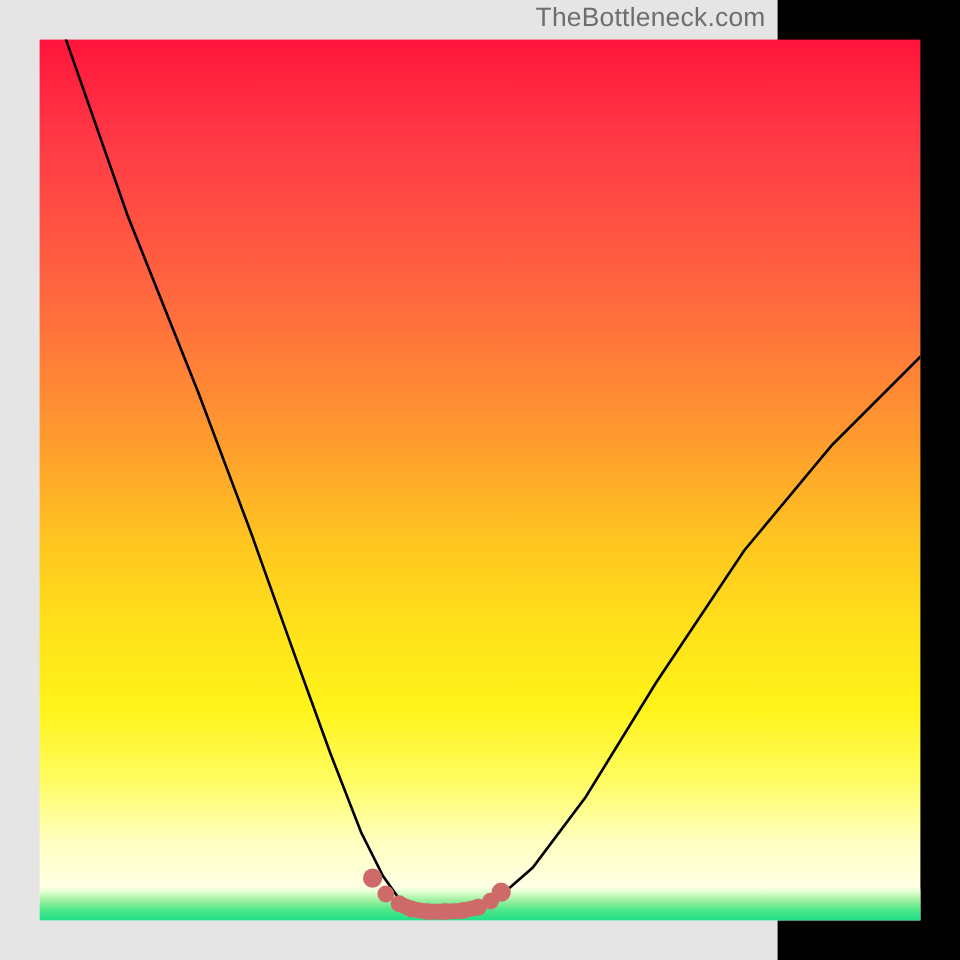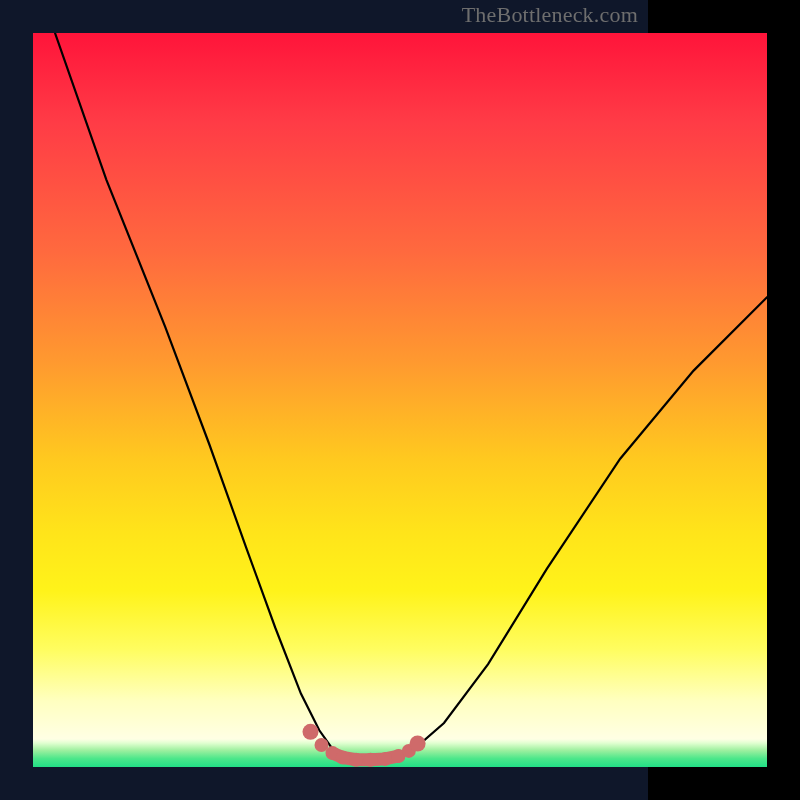--- a/index.html
+++ b/index.html
@@ -10,22 +10,21 @@
     background: #000;
     overflow: hidden;
     font-family: Arial, Helvetica, sans-serif;
   }
   .frame {
     position: absolute;
     left: 0;
     top: 0;
     width: 648px;
     height: 800px;
-    background: #0f172a;
-    font-family: Liberation Serif, serif;
+    background: #e5e5e5;
   }
   .watermark {
     position: absolute;
     top: 2px;
     right: 10px;
     color: #6e6e6e;
     font-size: 22px;
     letter-spacing: 0.2px;
     font-weight: 500;
   }

